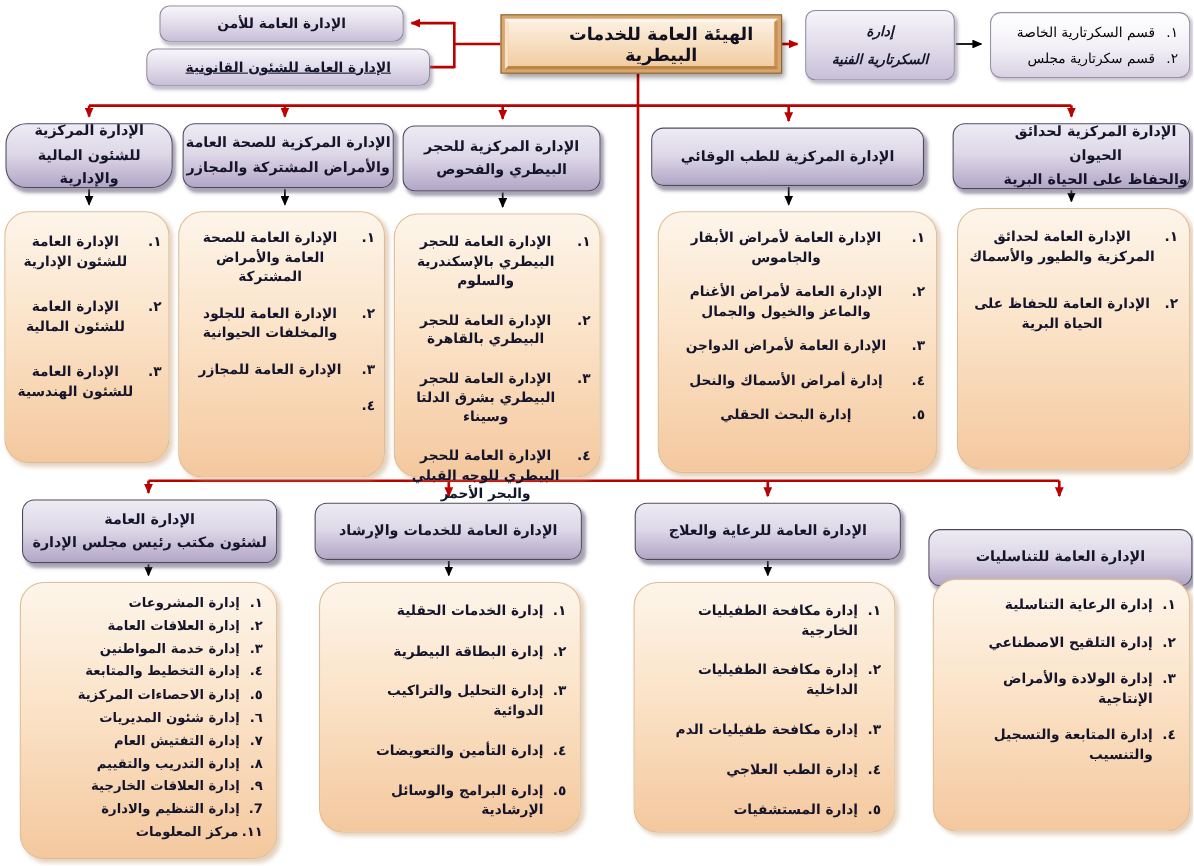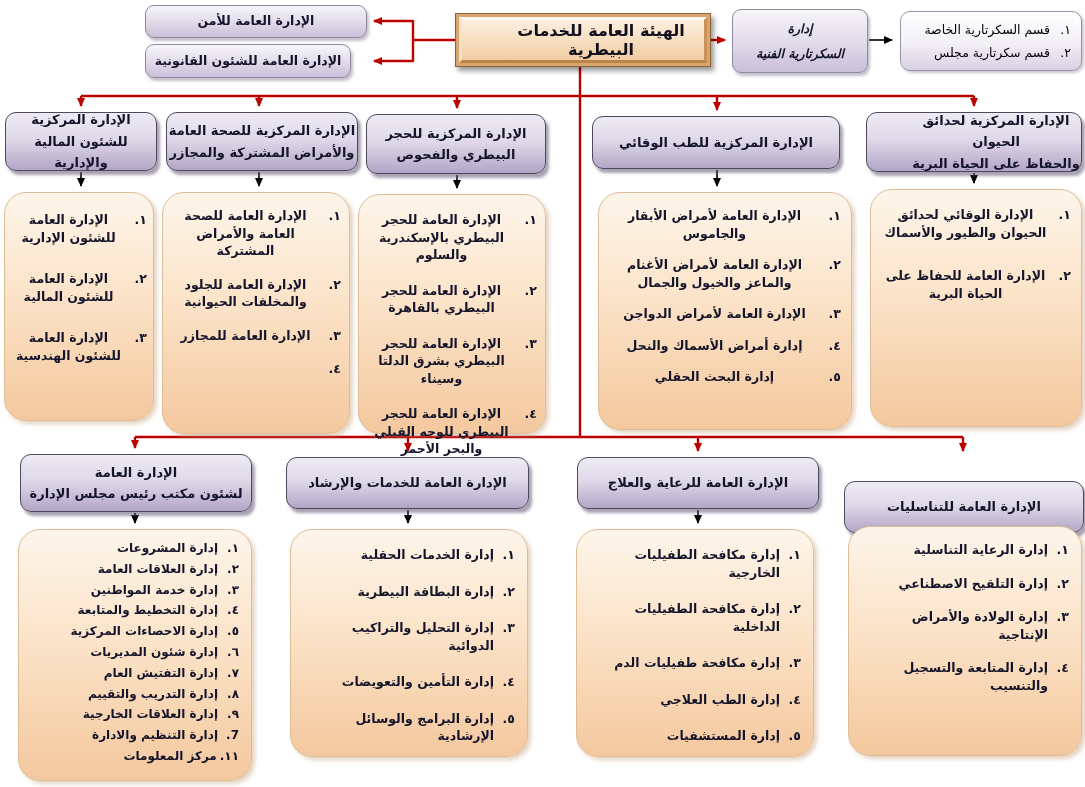--- a/index.html
+++ b/index.html
@@ -15,32 +15,32 @@
     border-top:3px solid #fdf6ec;border-left:3px solid #f7e2c8;border-right:3px solid #c89159;border-bottom:3px solid #bd8448;
     display:flex;align-items:center;justify-content:center;}
   .main-title{font-size:16px;font-weight:700;color:#10101e;direction:rtl;text-align:center;margin-left:36px;}
 
   
   .lav{background:linear-gradient(180deg,#f7f5fa 0%,#e4dfec 45%,#c9c0d9 100%);
     border:1px solid #8f89a0;border-radius:9px;display:flex;align-items:center;justify-content:center;
     box-shadow:2px 3px 3px rgba(120,110,140,.45);
     font-weight:700;font-size:12.5px;color:#14142a;direction:rtl;text-align:center;white-space:pre-line;line-height:1.5;}
   .box-security{left:145px;top:5px;width:222px;height:33px;}
-  .box-legal{left:145px;top:44px;width:206px;height:34px;}
+  .box-legal{left:133px;top:44px;width:258px;height:34px;text-decoration:underline;}
   .box-secretariat{left:732px;top:9px;width:136px;height:64px;line-height:2.0;font-style:italic;}
   .box-secdepts{left:900px;top:11px;width:182px;height:60px;background:linear-gradient(180deg,#ffffff 0%,#f2eff6 55%,#d8d1e3 100%);
     border:1px solid #9a93a8;border-radius:10px;box-shadow:2px 2px 3px rgba(120,110,140,.40);
     display:flex;flex-direction:column;justify-content:center;gap:8px;padding:4px 10px;}
 
   
   .hdr{background:linear-gradient(180deg,#eeebf4 0%,#ddd7e7 48%,#b2a6c6 100%);
     border:1px solid #4e485e;border-radius:11px;display:flex;align-items:center;justify-content:center;
     box-shadow:3px 4px 3px rgba(95,85,115,.55);
     font-weight:700;font-size:13px;color:#14142a;direction:rtl;text-align:center;white-space:pre-line;line-height:1.65;}
-  #h-fin{left:5px;top:112px;width:152px;height:59px;}
+  #h-fin{left:5px;top:112px;width:152px;height:59px;border-radius:19px;}
   #h-health{left:166px;top:112px;width:192px;height:59px;}
   #h-quar{left:366px;top:114px;width:180px;height:60px;}
   #h-prev{left:592px;top:116px;width:248px;height:53px;}
   #h-zoo{left:866px;top:112px;width:216px;height:60px;padding-left:44px;}
   #h-chair{left:20px;top:454px;width:232px;height:58px;}
   #h-serv{left:286px;top:457px;width:243px;height:52px;}
   #h-care{left:577px;top:457px;width:242px;height:52px;}
   #h-repr{left:844px;top:457px;width:240px;height:52px;margin-top:24px;}
 
   
@@ -218,21 +218,21 @@
       </div>
       <div class="item">
         <span class="num">٥.</span>
         <span class="txt">إدارة البحث الحقلي</span>
       </div>
     </div>
   <div class="node content items-center" id="c-zoo">
 
   <div class="item">
         <span class="num">١.</span>
-        <span class="txt">الإدارة الوقائي لحدائق الحيوان والطيور والأسماك</span>
+        <span class="txt">الإدارة العامة لحدائق المركزية والطيور والأسماك</span>
       </div>
       <div class="item">
         <span class="num">٢.</span>
         <span class="txt">الإدارة العامة للحفاظ على الحياة البرية</span>
       </div>
     </div>
 
   <div class="node hdr" id="h-chair">الإدارة العامة
 لشئون مكتب رئيس مجلس الإدارة</div>
   <div class="node hdr" id="h-serv">الإدارة العامة للخدمات والإرشاد</div>

